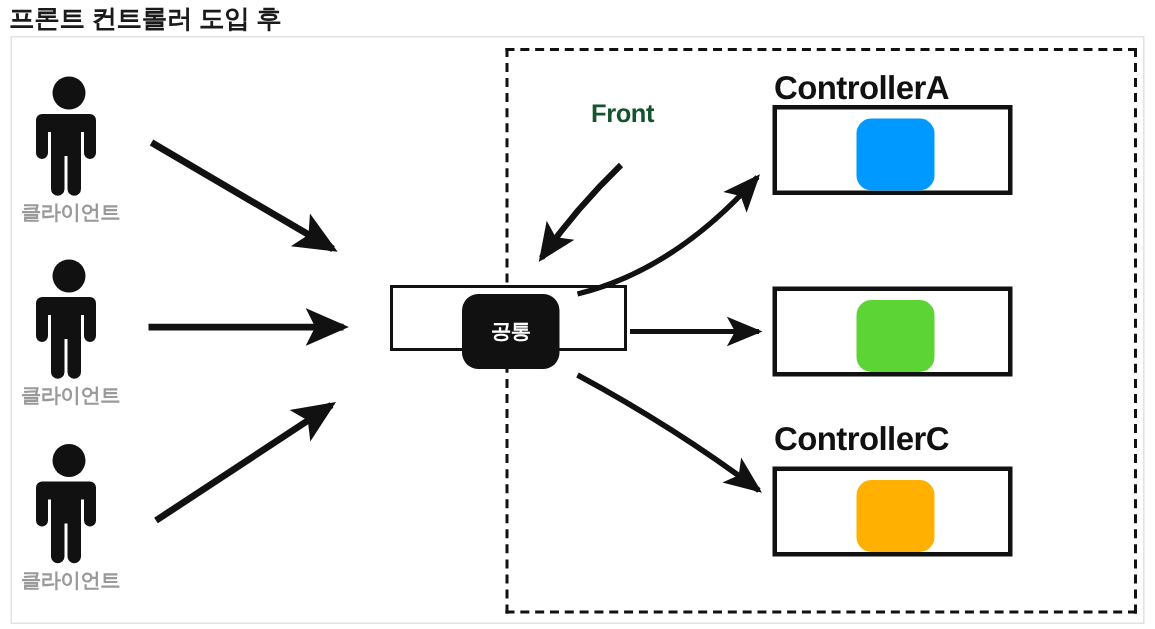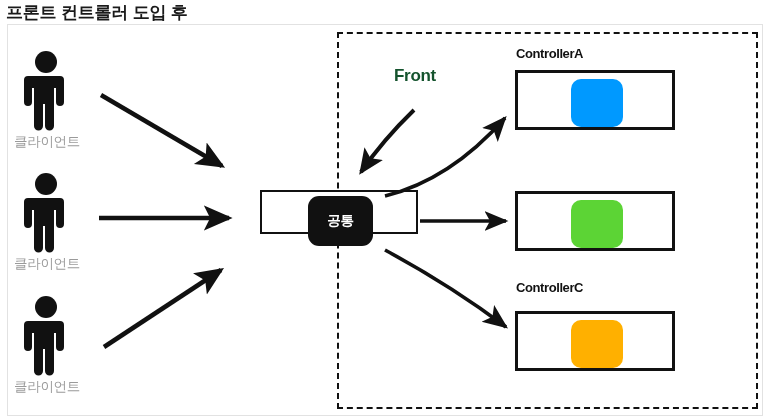--- a/index.html
+++ b/index.html
@@ -55,37 +55,37 @@
     width: 110px;
   }
   .client-figure {
     position: relative;
     width: 56px;
     height: 82px;
     margin-left: 8px;
   }
   .client-label {
     font-size: 13.5px;
-    font-weight: normal;
+    font-weight: bold;
     color: #9a9a9a;
     letter-spacing: -0.3px;
     margin-left: 4px;
     margin-top: 1px;
     white-space: nowrap;
   }
   
   .controller-box {
     position: absolute;
     border: 3px solid #111111;
     box-sizing: border-box;
     background: #ffffff;
   }
   .controller-title {
     position: absolute;
-    font-size: 13px;
+    font-size: 22px;
     font-weight: bold;
     color: #111111;
     letter-spacing: -0.4px;
     white-space: nowrap;
   }
   .color-chip {
     position: absolute;
     border-radius: 10px;
   }
   #common-box {

